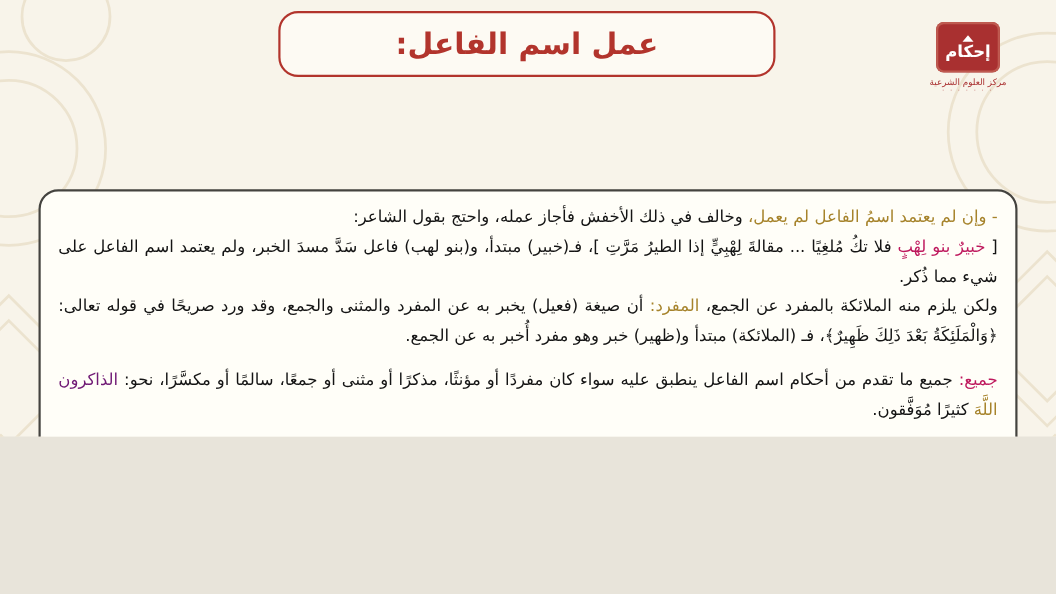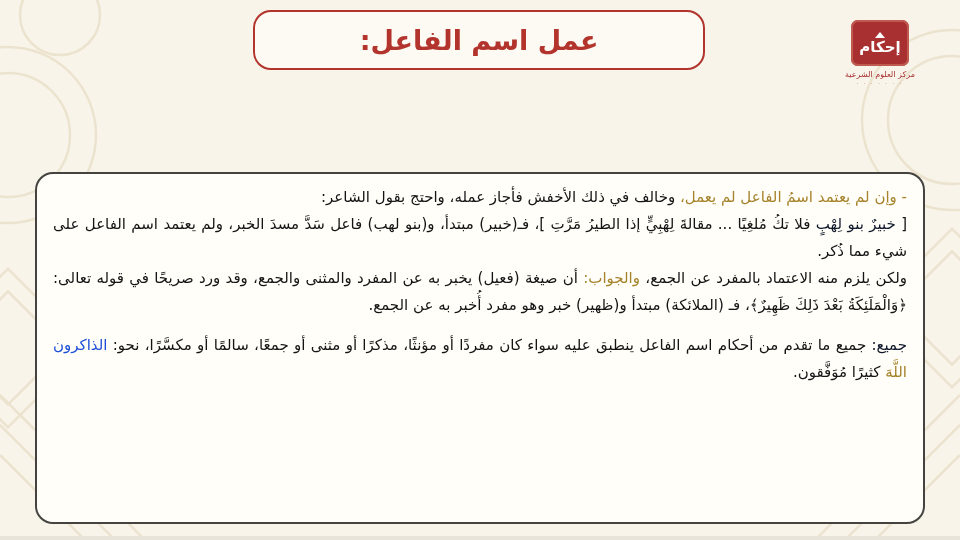--- a/index.html
+++ b/index.html
@@ -1,17 +1,17 @@
 <!DOCTYPE html>
 <html lang="ar"><head>
 <meta charset="utf-8">
 <style>
   html,body{margin:0;padding:0;background:#e8e4da;}
   .stage{
-    position:relative;width:960px;height:536px;overflow:hidden;
+    position:relative;width:960px;height:397px;overflow:hidden;
     background:#f8f4ea;font-family:"DejaVu Sans","Liberation Sans",sans-serif;
     margin:0 auto;
   }
   .pattern{position:absolute;top:0;pointer-events:none;}
   .pattern.left{left:0;}
   .pattern.right{right:0;}
 
   
   .title-box{
     position:absolute;left:253px;top:10px;width:452px;height:60px;
@@ -39,22 +39,22 @@
     background:#fffef8;border:2.5px solid #44433f;border-radius:18px;
     box-sizing:border-box;padding:10px 16px 8px 16px;direction:rtl;
   }
   .para{
     margin:0;font-size:15px;font-weight:normal;color:#141414;
     line-height:1.8;text-align:justify;text-align-last:right;
   }
   .para.gap{margin-top:13px;}
   .seg-black{color:#141414;}
   .seg-gold{color:#a6832b;}
-  .seg-red{color:#0f172a;}
-  .seg-darkred{color:#1d4ed8;}
+  .seg-red{color:#be185d;}
+  .seg-darkred{color:#701a75;}
 </style>
 </head>
 <body>
 
 <div class="stage">
 
   <svg class="pattern left" width="150" height="540" viewBox="0 0 150 540">
     <g fill="none" stroke="#ece3cf" stroke-width="2.5">
       <circle cx="8" cy="135" r="88"></circle>
       <circle cx="8" cy="135" r="62"></circle>
@@ -85,18 +85,18 @@
       <div class="logo-name">إحكام</div>
     </div>
     <div class="logo-sub">مركز العلوم الشرعية</div>
     <div class="logo-sub2">· · · · · · ·</div>
   </div>
 
   <div class="content-box">
     <div>
         <p class="para"><span class="seg-gold">- وإن لم يعتمد اسمُ الفاعل لم يعمل، </span><span class="seg-black">وخالف في ذلك الأخفش فأجاز عمله، واحتج بقول الشاعر:</span></p>
         <p class="para"><span class="seg-black">[ </span><span class="seg-red">خبيرٌ بنو لِهْبٍ</span><span class="seg-black"> فلا تكُ مُلغِيًا ... مقالةَ لِهْبِيٍّ إذا الطيرُ مَرَّتِ ]، فـ(خبير) مبتدأ، و(بنو لهب) فاعل سَدَّ مسدَ الخبر، ولم يعتمد اسم الفاعل على شيء مما ذُكر.</span></p>
-        <p class="para"><span class="seg-black">ولكن يلزم منه الاعتماد بالمفرد عن الجمع، </span><span class="seg-gold">والجواب:</span><span class="seg-black"> أن صيغة (فعيل) يخبر به عن المفرد والمثنى والجمع، وقد ورد صريحًا في قوله تعالى: ﴿وَالْمَلَئِكَةُ بَعْدَ ذَلِكَ ظَهِيرٌ﴾، فـ (الملائكة) مبتدأ و(ظهير) خبر وهو مفرد أُخبر به عن الجمع.</span></p>
+        <p class="para"><span class="seg-black">ولكن يلزم منه الملائكة بالمفرد عن الجمع، </span><span class="seg-gold">المفرد:</span><span class="seg-black"> أن صيغة (فعيل) يخبر به عن المفرد والمثنى والجمع، وقد ورد صريحًا في قوله تعالى: ﴿وَالْمَلَئِكَةُ بَعْدَ ذَلِكَ ظَهِيرٌ﴾، فـ (الملائكة) مبتدأ و(ظهير) خبر وهو مفرد أُخبر به عن الجمع.</span></p>
         <p class="para gap"><span class="seg-red">جميع:</span><span class="seg-black"> جميع ما تقدم من أحكام اسم الفاعل ينطبق عليه سواء كان مفردًا أو مؤنثًا، مذكرًا أو مثنى أو جمعًا، سالمًا أو مكسَّرًا، نحو: </span><span class="seg-darkred">الذاكرون </span><span class="seg-gold">اللَّهَ</span><span class="seg-black"> كثيرًا مُوَفَّقون.</span></p>
       </div>
   </div>
 
 </div>
 
 </body></html>

